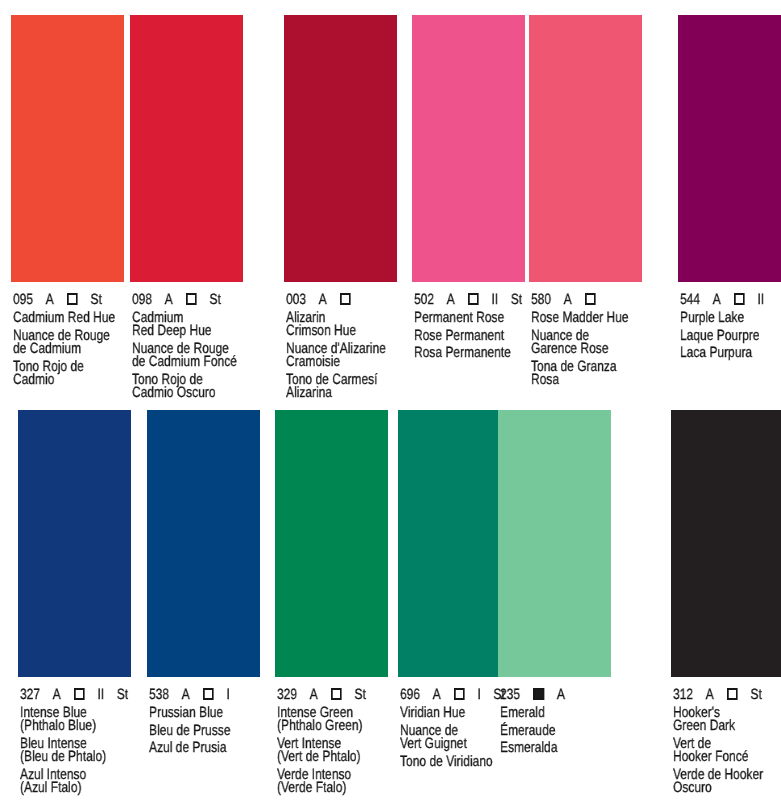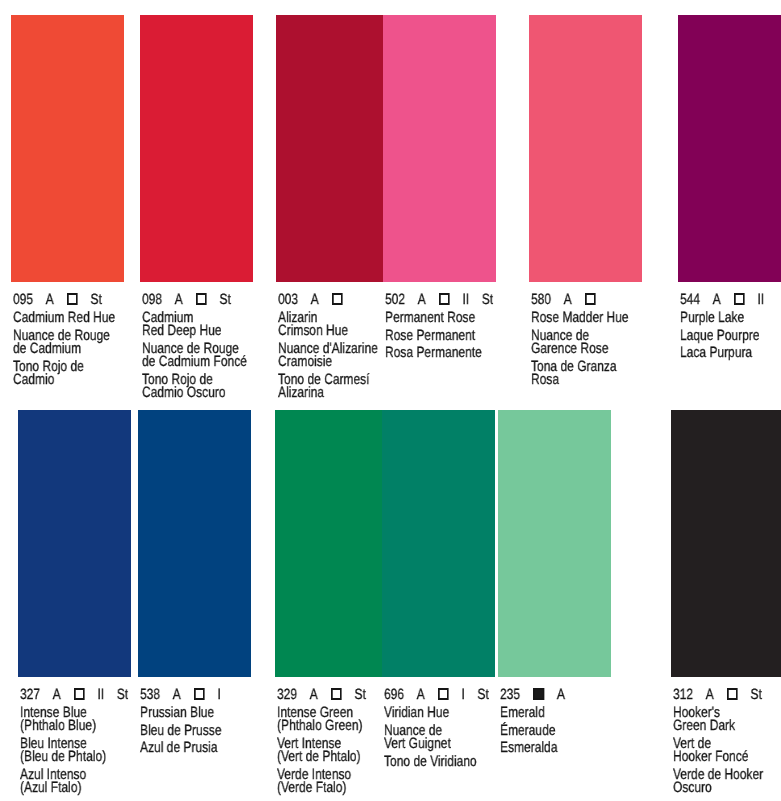--- a/index.html
+++ b/index.html
@@ -56,21 +56,21 @@
                 <span class="ln">de Cadmium</span>
               </p>
           <p class="blk">
                 <span class="ln">Tono Rojo de</span>
                 <span class="ln">Cadmio</span>
               </p>
         </div>
       </div>
       </div>
     </div>
-    <div class="cell" style="left:140px">
+    <div class="cell" style="left:130px">
       <div class="swatch" style="background-color: rgb(218, 28, 52);"></div>
       <div class="info">
       <div class="txt">
         <div class="meta">
           <span class="tok">098</span>
           <span class="tok">A</span>
           <span class="tok">
                 <span class="sq"></span>
               </span>
           <span class="tok">St</span>
@@ -85,21 +85,21 @@
                 <span class="ln">de Cadmium Foncé</span>
               </p>
           <p class="blk">
                 <span class="ln">Tono Rojo de</span>
                 <span class="ln">Cadmio Oscuro</span>
               </p>
         </div>
       </div>
       </div>
     </div>
-    <div class="cell" style="left:276px">
+    <div class="cell" style="left:284px">
       <div class="swatch" style="background-color: rgb(173, 16, 47);"></div>
       <div class="info">
       <div class="txt">
         <div class="meta">
           <span class="tok">003</span>
           <span class="tok">A</span>
           <span class="tok">
                 <span class="sq"></span>
               </span>
         </div>
@@ -113,21 +113,21 @@
                 <span class="ln">Cramoisie</span>
               </p>
           <p class="blk">
                 <span class="ln">Tono de Carmesí</span>
                 <span class="ln">Alizarina</span>
               </p>
         </div>
       </div>
       </div>
     </div>
-    <div class="cell" style="left:383px">
+    <div class="cell" style="left:412px">
       <div class="swatch" style="background-color: rgb(238, 83, 140);"></div>
       <div class="info">
       <div class="txt">
         <div class="meta">
           <span class="tok">502</span>
           <span class="tok">A</span>
           <span class="tok">
                 <span class="sq"></span>
               </span>
           <span class="tok">II</span>
@@ -225,21 +225,21 @@
                 <span class="ln">(Bleu de Phtalo)</span>
               </p>
           <p class="blk">
                 <span class="ln">Azul Intenso</span>
                 <span class="ln">(Azul Ftalo)</span>
               </p>
         </div>
       </div>
       </div>
     </div>
-    <div class="cell" style="left:138px">
+    <div class="cell" style="left:147px">
       <div class="swatch" style="background-color: rgb(1, 66, 127);"></div>
       <div class="info">
       <div class="txt">
         <div class="meta">
           <span class="tok">538</span>
           <span class="tok">A</span>
           <span class="tok">
                 <span class="sq"></span>
               </span>
           <span class="tok">I</span>
@@ -280,21 +280,21 @@
                 <span class="ln">(Vert de Phtalo)</span>
               </p>
           <p class="blk">
                 <span class="ln">Verde Intenso</span>
                 <span class="ln">(Verde Ftalo)</span>
               </p>
         </div>
       </div>
       </div>
     </div>
-    <div class="cell" style="left:382px">
+    <div class="cell" style="left:398px">
       <div class="swatch" style="background-color: rgb(1, 128, 102);"></div>
       <div class="info">
       <div class="txt">
         <div class="meta">
           <span class="tok">696</span>
           <span class="tok">A</span>
           <span class="tok">
                 <span class="sq"></span>
               </span>
           <span class="tok">I</span>

